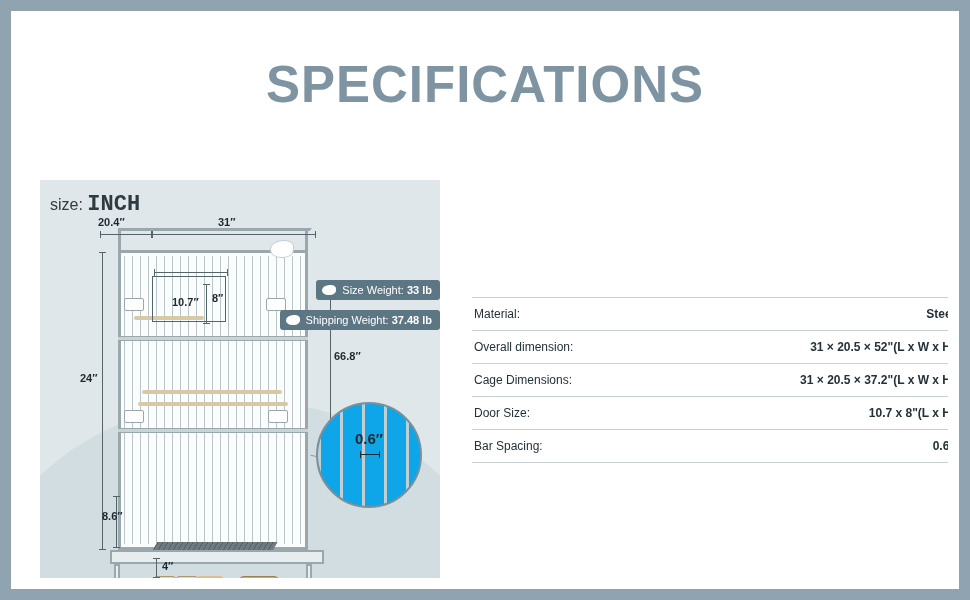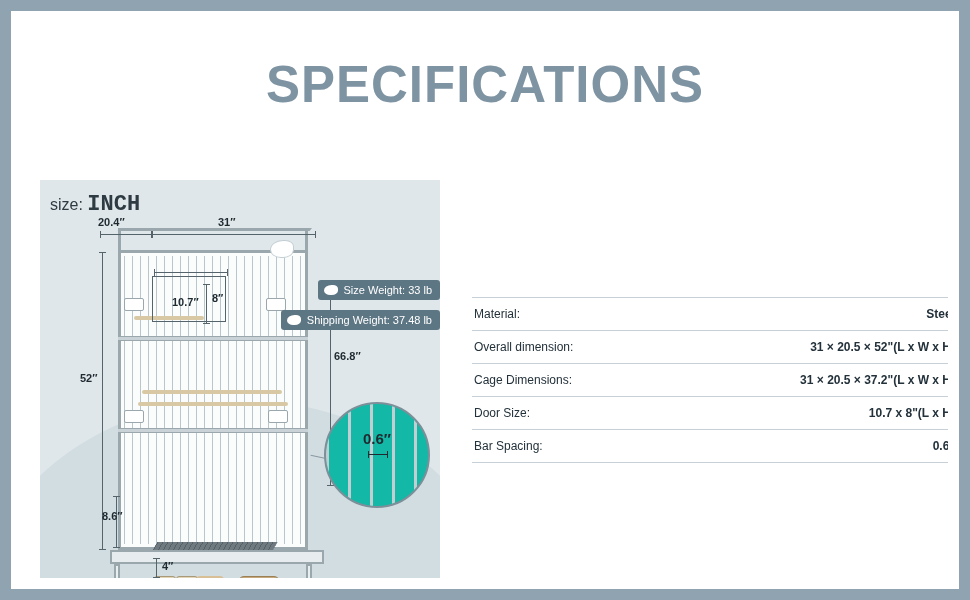--- a/index.html
+++ b/index.html
@@ -239,38 +239,38 @@
   .badge {
     position: absolute;
     right: 0;
     background: #5d7684;
     color: #ffffff;
     font-size: 11px;
     padding: 4px 8px 4px 26px;
     border-radius: 3px;
     white-space: nowrap;
   }
-  .badge b { font-weight: normal; }
+  .badge b { font-weight: bold; }
   .badge .b-bird {
     position: absolute;
     left: 6px; top: 5px;
     width: 14px; height: 10px;
     background: #ffffff;
     border-radius: 60% 40% 50% 50%;
   }
 
   
   .zoom-circle {
     position: absolute;
-    right: 10px;
+    right: 18px;
     bottom: 72px;
     width: 102px;
     height: 102px;
     border-radius: 50%;
-    background: #14b8a6;
+    background: #0ea5e9;
     border: 2px solid #7d8f99;
     overflow: hidden;
   }
   .zoom-circle .zbars {
     position: absolute;
     inset: 0;
     background-image: repeating-linear-gradient(to right, #c3ced3 0 3px, transparent 3px 22px);
   }
   .zoom-circle .zlabel {
     position: absolute;
@@ -382,21 +382,21 @@
       <div class="dim-line-h" style="left:114px; top:92px; width:74px;"></div>
       <div class="dim" style="left:132px; top:76px;margin-top:40px;">10.7″</div>
 
       <div class="dim-line-v" style="left:166px; top:104px; height:40px;"></div>
       <div class="dim" style="left:172px; top:112px;">8″</div>
 
       <div class="dim-line-v" style="left:290px; top:100px; height:206px;"></div>
       <div class="dim" style="left:294px; top:170px;">66.8″</div>
 
       <div class="dim-line-v" style="left:62px; top:72px; height:298px;"></div>
-      <div class="dim" style="left:40px; top:192px;">52″</div>
+      <div class="dim" style="left:40px; top:192px;">24″</div>
 
       <div class="dim-line-v" style="left:76px; top:316px; height:52px;"></div>
       <div class="dim" style="left:62px; top:330px;">8.6″</div>
 
       <div class="dim-line-v" style="left:116px; top:378px; height:20px;"></div>
       <div class="dim" style="left:122px; top:380px;">4″</div>
 
       <div class="badge" style="top:100px;">
         <span class="b-bird"></span>
         <span>Size Weight:</span>

